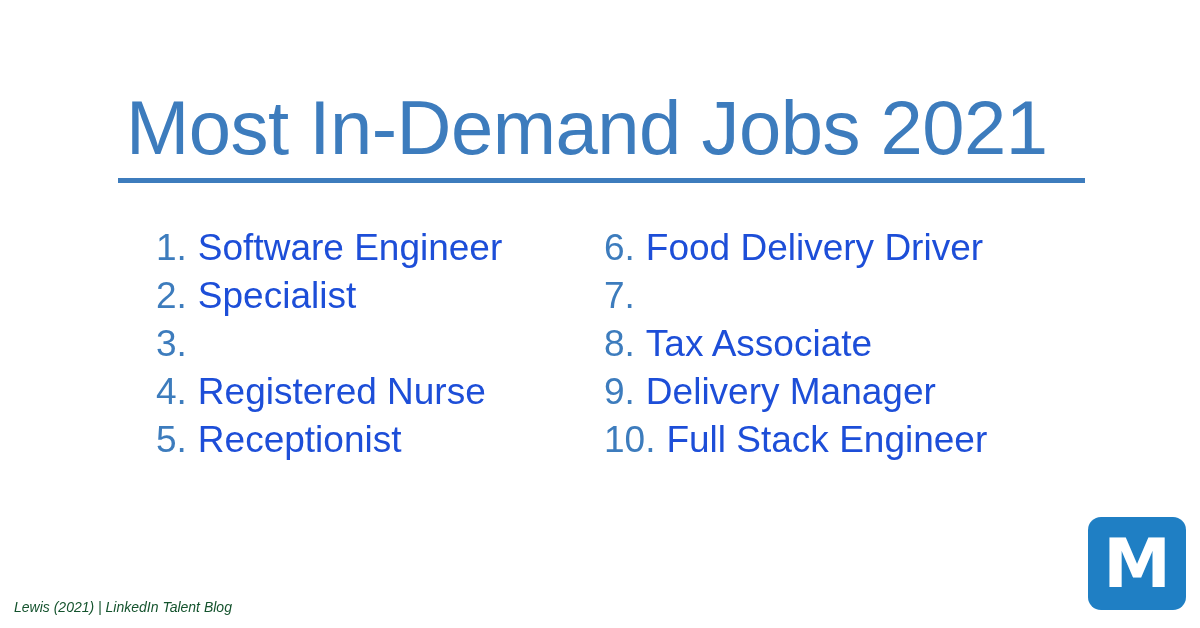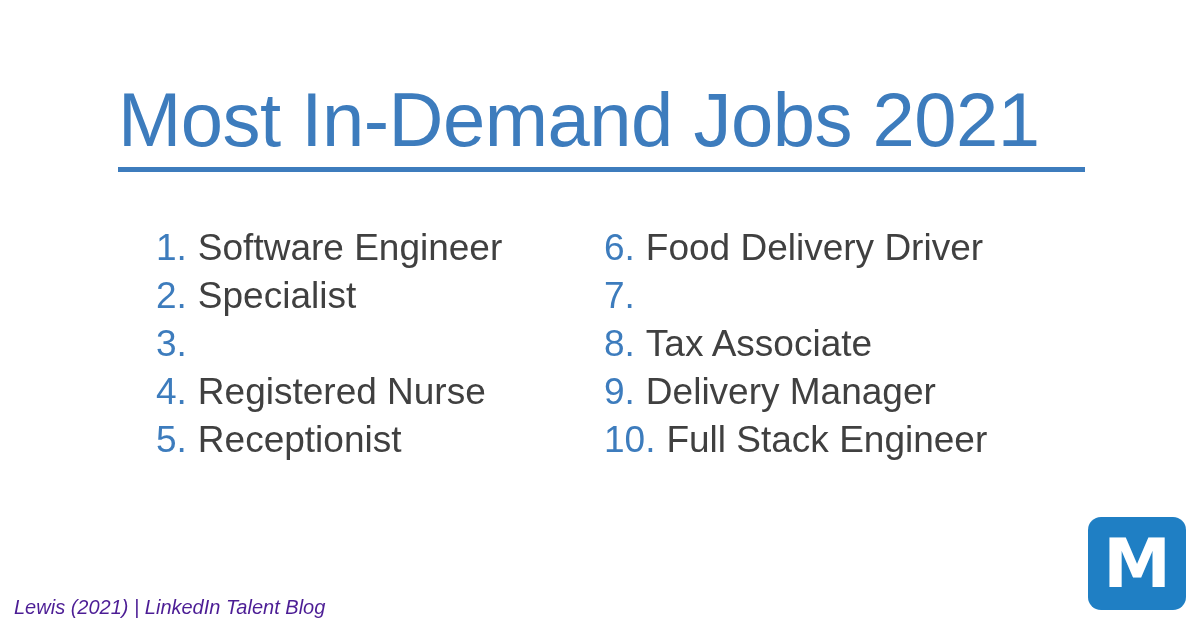--- a/index.html
+++ b/index.html
@@ -25,21 +25,21 @@
 
   
   .title-block {
     position: absolute;
     left: 118px;
     top: 78px;
     width: 967px;
   }
 
   .title {
-    margin: 0;
+    margin: 8px;
     font-family: "Liberation Sans", sans-serif;
     font-weight: 300;
     font-size: 76px;
     line-height: 84px;
     letter-spacing: -0.5px;
     color: #3d7cbd;
     white-space: nowrap;
   }
 
   .title-rule {
@@ -82,33 +82,33 @@
   }
 
   .job-rank {
     margin-right: 11px;
     font-weight: 400;
     color: #3d7cbd;
   }
 
   .job-label {
     font-weight: 400;
-    color: #404040;
+    color: #1d4ed8;
   }
 
   
   .attribution {
     position: absolute;
     left: 14px;
     top: 598px;
     font-family: "Liberation Sans", sans-serif;
     font-style: italic;
-    font-size: 20px;
+    font-size: 14px;
     line-height: 18px;
-    color: #4c1d95;
+    color: #14532d;
     white-space: nowrap;
   }
 
   
   .logo {
     position: absolute;
     left: 1088px;
     top: 517px;
     width: 98px;
     height: 93px;

